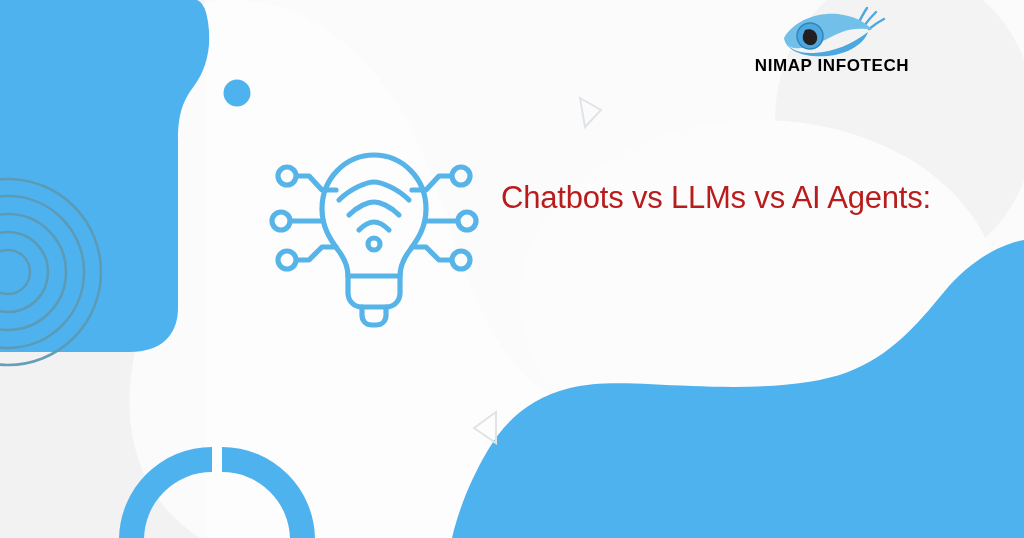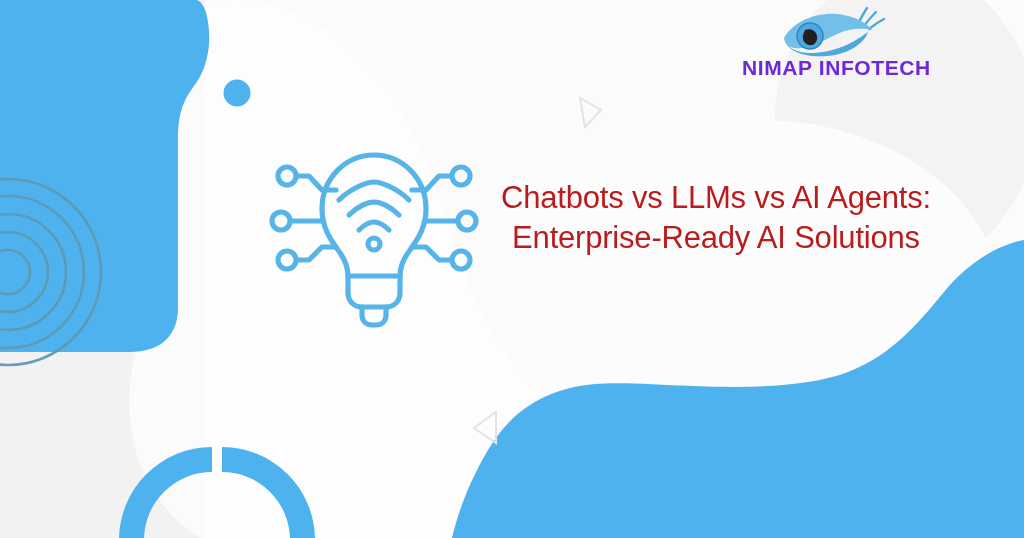--- a/index.html
+++ b/index.html
@@ -42,24 +42,24 @@
   .logo-mark {
     display: block;
     margin: 0 auto;
     width: 120px;
     height: 52px;
   }
   .logo-text {
     display: block;
     margin-top: -2px;
     font-family: "Liberation Sans", sans-serif;
-    font-size: 21px;
+    font-size: 17px;
     font-weight: 600;
     letter-spacing: 0.6px;
-    color: #6d28d9;
+    color: #000000;
     white-space: nowrap;
   }
 
   
   .bulb-icon {
     position: absolute;
     left: 266px;
     top: 143px;
     width: 216px;
     height: 186px;
@@ -262,21 +262,20 @@
     <circle cx="21" cy="33" r="9"></circle>
     <circle cx="15" cy="78" r="9"></circle>
     <circle cx="21" cy="117" r="9"></circle>
     <circle cx="195" cy="33" r="9"></circle>
     <circle cx="201" cy="78" r="9"></circle>
     <circle cx="195" cy="117" r="9"></circle>
   </svg>
 
   <div class="headline">
     <span class="line">Chatbots vs LLMs vs AI Agents:</span>
-    <span class="line">Enterprise-Ready AI Solutions</span>
   </div>
 
   <div class="logo">
     <svg class="logo-mark" viewBox="0 0 120 52" xmlns="http://www.w3.org/2000/svg">
 
       <g stroke="#4ea8e0" stroke-width="2.4" fill="none" stroke-linecap="round">
         <path d="M 86 18 C 90 10 93 5 95 2"></path>
         <path d="M 92 20 C 97 13 101 9 104 6"></path>
         <path d="M 97 23 C 103 18 108 15 112 13"></path>
       </g>

